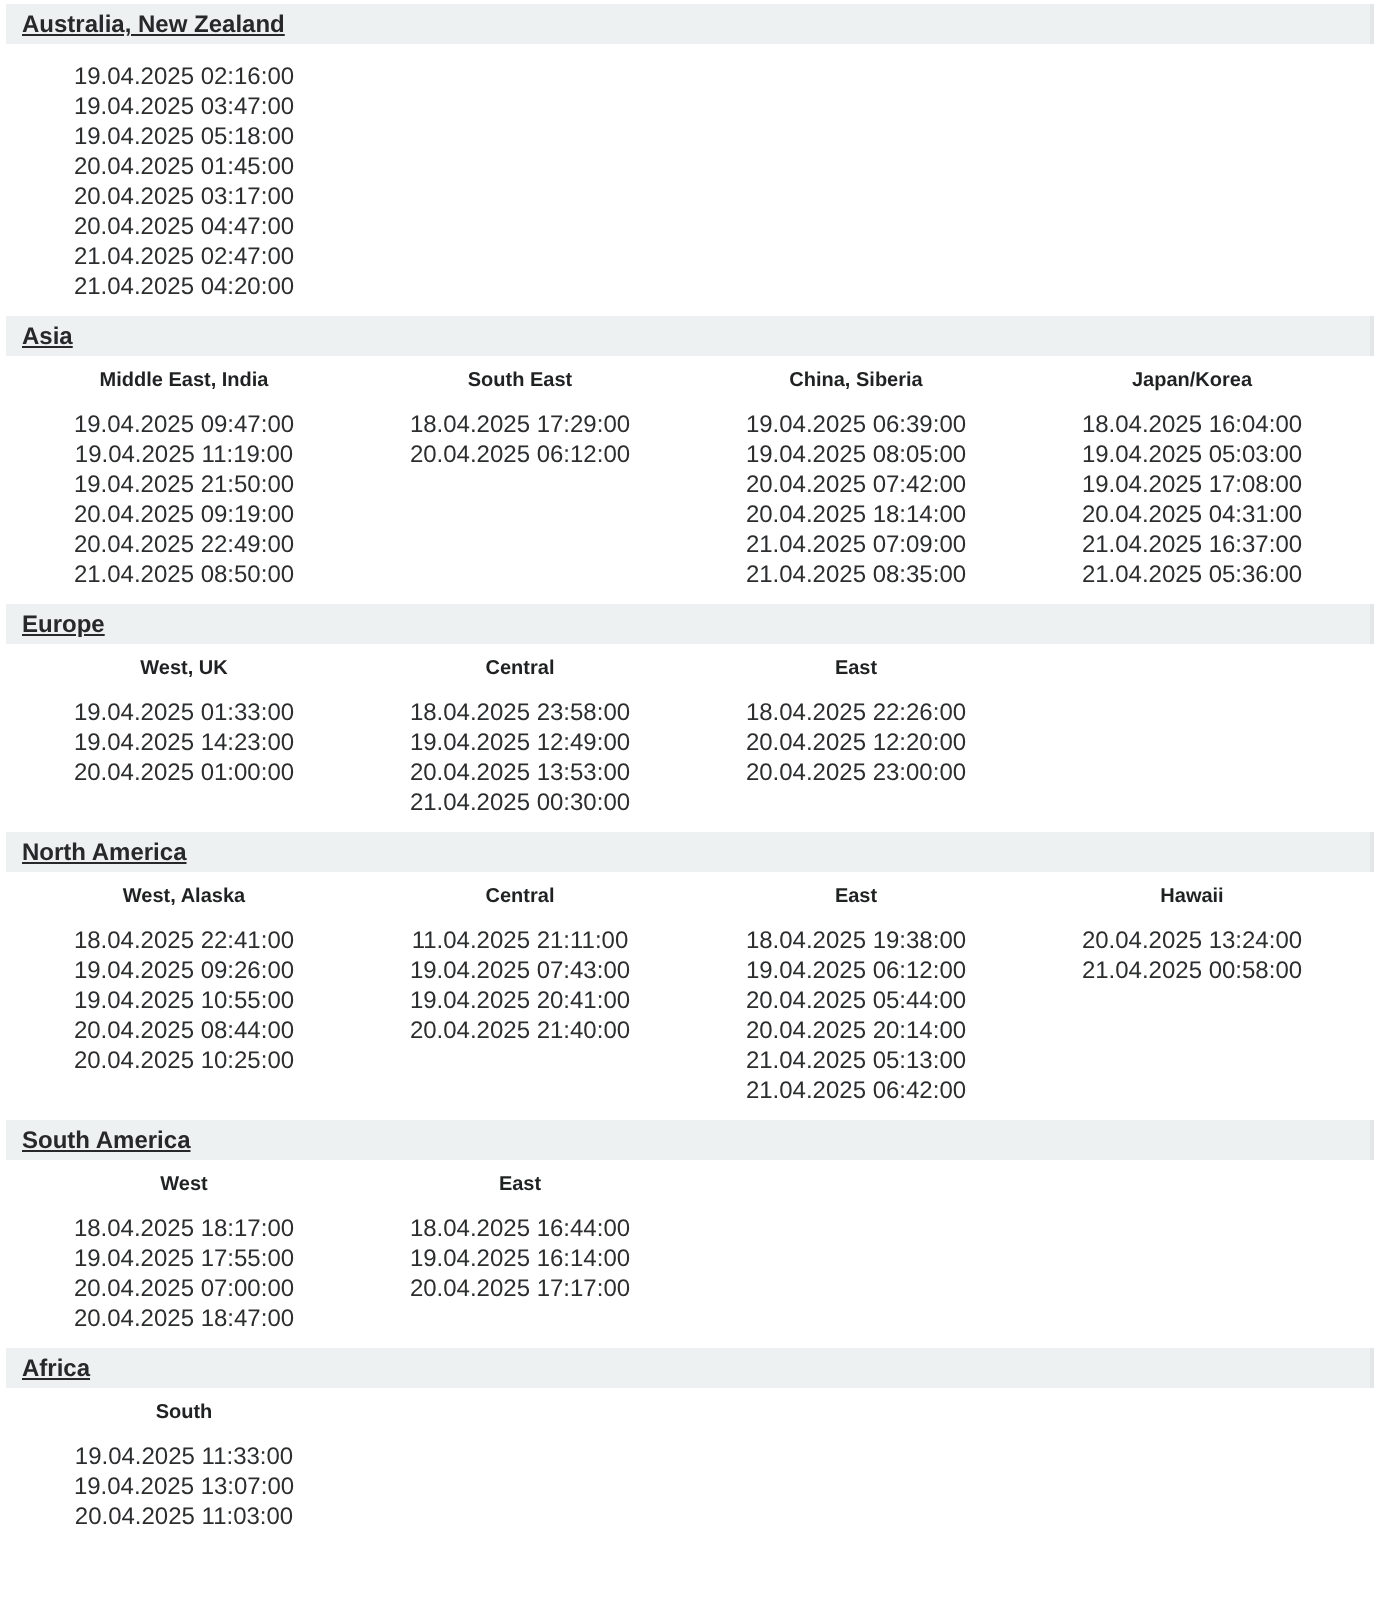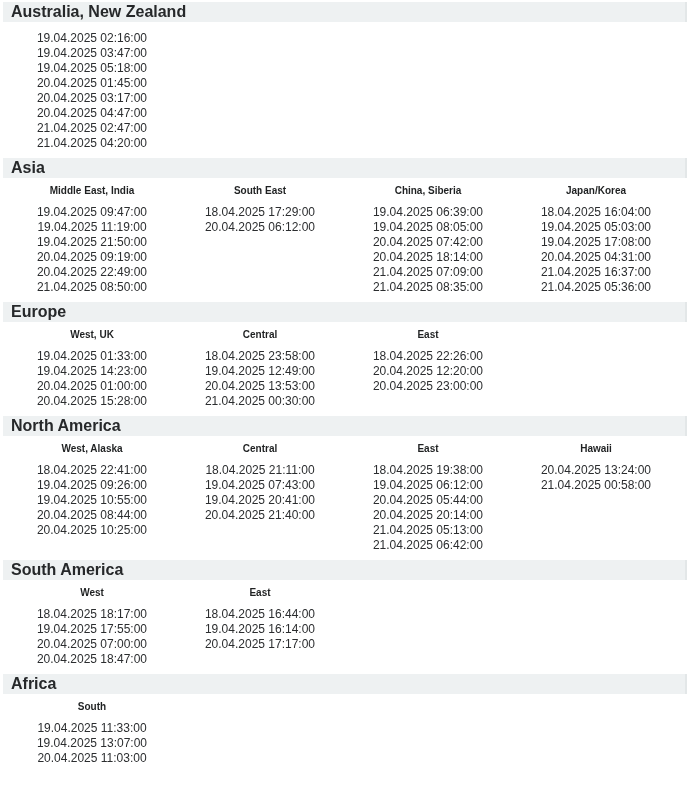--- a/index.html
+++ b/index.html
@@ -14,26 +14,27 @@
     overflow: hidden;
     box-sizing: border-box;
     padding-top: 2px;
   }
   .section {
     margin: 0 0 7px 0;
   }
   .section-bar {
     background: #eef1f2;
     color: #26282a;
-    font-size: 16px;
+    font-size: 12px;
     font-weight: bold;
     line-height: 14px;
     padding: 3px 8px;
     margin: 0 4px 5px 3px;
     border-right: 2px solid #e3e7e8;
+    text-decoration: underline;
   }
   .section-grid {
     display: grid;
     grid-template-columns: repeat(4, 168px);
     margin-left: 8px;
     align-items: start;
   }
   .section-grid.no-labels {
     padding-top: 4px;
   }
@@ -111,21 +112,20 @@
       </div>
     </section>
     <section class="section">
       <div class="section-bar">Europe</div>
       <div class="section-grid">
         <div class="col">
           <div class="col-label">West, UK</div>
           <div class="time-row">19.04.2025 01:33:00</div>
           <div class="time-row">19.04.2025 14:23:00</div>
           <div class="time-row">20.04.2025 01:00:00</div>
-          <div class="time-row">20.04.2025 15:28:00</div>
         </div>
         <div class="col">
           <div class="col-label">Central</div>
           <div class="time-row">18.04.2025 23:58:00</div>
           <div class="time-row">19.04.2025 12:49:00</div>
           <div class="time-row">20.04.2025 13:53:00</div>
           <div class="time-row">21.04.2025 00:30:00</div>
         </div>
         <div class="col">
           <div class="col-label">East</div>
@@ -141,21 +141,21 @@
         <div class="col">
           <div class="col-label">West, Alaska</div>
           <div class="time-row">18.04.2025 22:41:00</div>
           <div class="time-row">19.04.2025 09:26:00</div>
           <div class="time-row">19.04.2025 10:55:00</div>
           <div class="time-row">20.04.2025 08:44:00</div>
           <div class="time-row">20.04.2025 10:25:00</div>
         </div>
         <div class="col">
           <div class="col-label">Central</div>
-          <div class="time-row">18.04.2025 21:11:00</div>
+          <div class="time-row">11.04.2025 21:11:00</div>
           <div class="time-row">19.04.2025 07:43:00</div>
           <div class="time-row">19.04.2025 20:41:00</div>
           <div class="time-row">20.04.2025 21:40:00</div>
         </div>
         <div class="col">
           <div class="col-label">East</div>
           <div class="time-row">18.04.2025 19:38:00</div>
           <div class="time-row">19.04.2025 06:12:00</div>
           <div class="time-row">20.04.2025 05:44:00</div>
           <div class="time-row">20.04.2025 20:14:00</div>

